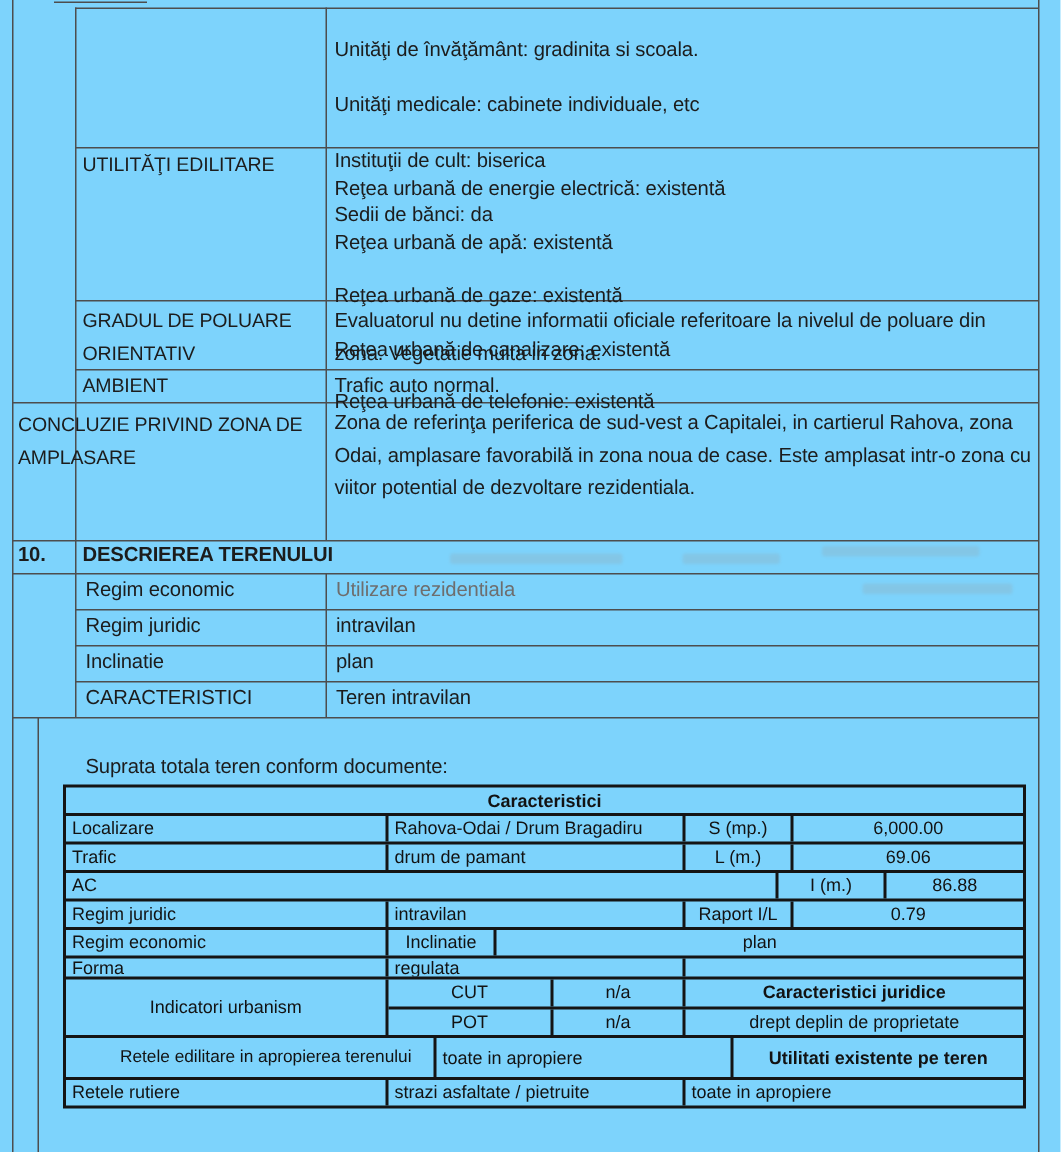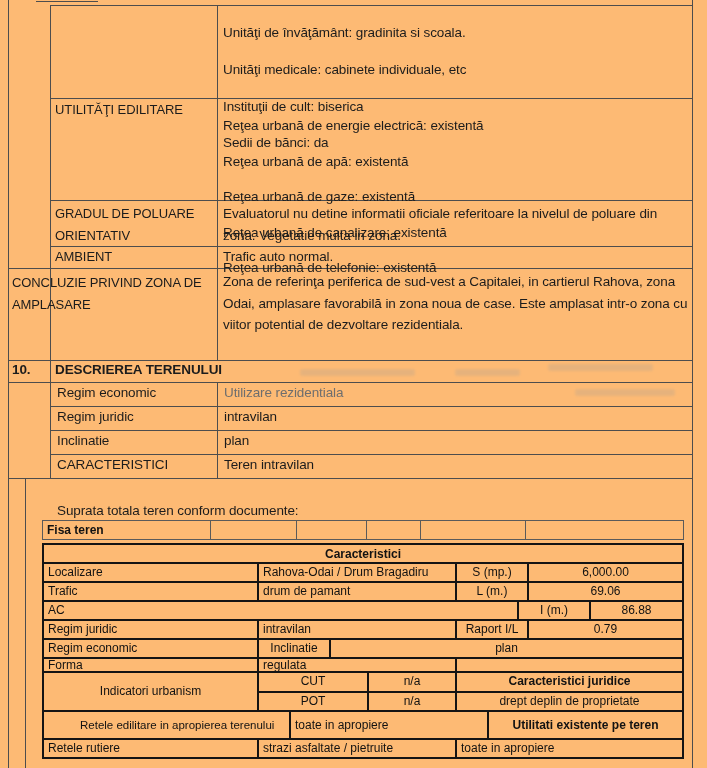--- a/index.html
+++ b/index.html
@@ -1,17 +1,17 @@
 <!DOCTYPE html>
 <html><head>
 <meta charset="utf-8">
 <style>
   html,body{margin:0;padding:0;background:#ffffff;}
   .page{
-    position:relative;width:707px;height:768px;background:#fdba74;overflow:hidden;
+    position:relative;width:707px;height:768px;background:#7dd3fc;overflow:hidden;
     font-family:"Liberation Sans","DejaVu Sans",sans-serif;color:#1c1c1c;
   }
   .vl{position:absolute;width:1px;background:#4d4d4d;}
   .hl{position:absolute;height:1px;background:#4d4d4d;}
   .txt{position:absolute;font-size:13.5px;letter-spacing:-0.1px;white-space:pre-line;}
   .lbl{font-size:13px;}
   .lines div{line-height:20.5px;}
   .linesA div{line-height:21.8px;}
   .para{line-height:21.5px;}
   .bold{font-weight:bold;}
@@ -106,28 +106,20 @@
   <div class="txt" style="left:57px;top:409px;width:155px">Regim juridic</div>
   <div class="txt" style="left:224px;top:409px;width:300px">intravilan</div>
   <div class="txt" style="left:57px;top:433px;width:155px">Inclinatie</div>
   <div class="txt" style="left:224px;top:433px;width:300px">plan</div>
   <div class="txt" style="left:57px;top:457px;width:160px">CARACTERISTICI</div>
   <div class="txt" style="left:224px;top:457px;width:300px">Teren intravilan</div>
 
   <div class="txt" style="left:57px;top:503px;width:400px">Suprata totala teren conform documente:</div>
 
   <div class="sheet">
-    <div class="toprow">
-      <div class="tc bold" style="width:168px">Fisa teren</div>
-      <div class="tc" style="width:86px"></div>
-      <div class="tc" style="width:70px"></div>
-      <div class="tc" style="width:54px"></div>
-      <div class="tc" style="width:105px"></div>
-      <div class="tc" style="flex:1"></div>
-    </div>
 
     <div class="box">
       <div class="hdr">Caracteristici</div>
 
       <div class="r h17">
         <div class="c c1 bR">Localizare</div>
         <div class="c c2 bR">Rahova-Odai / Drum Bragadiru</div>
         <div class="c c3 bR cen">S (mp.)</div>
         <div class="c c4 cen">6,000.00</div>
       </div>

